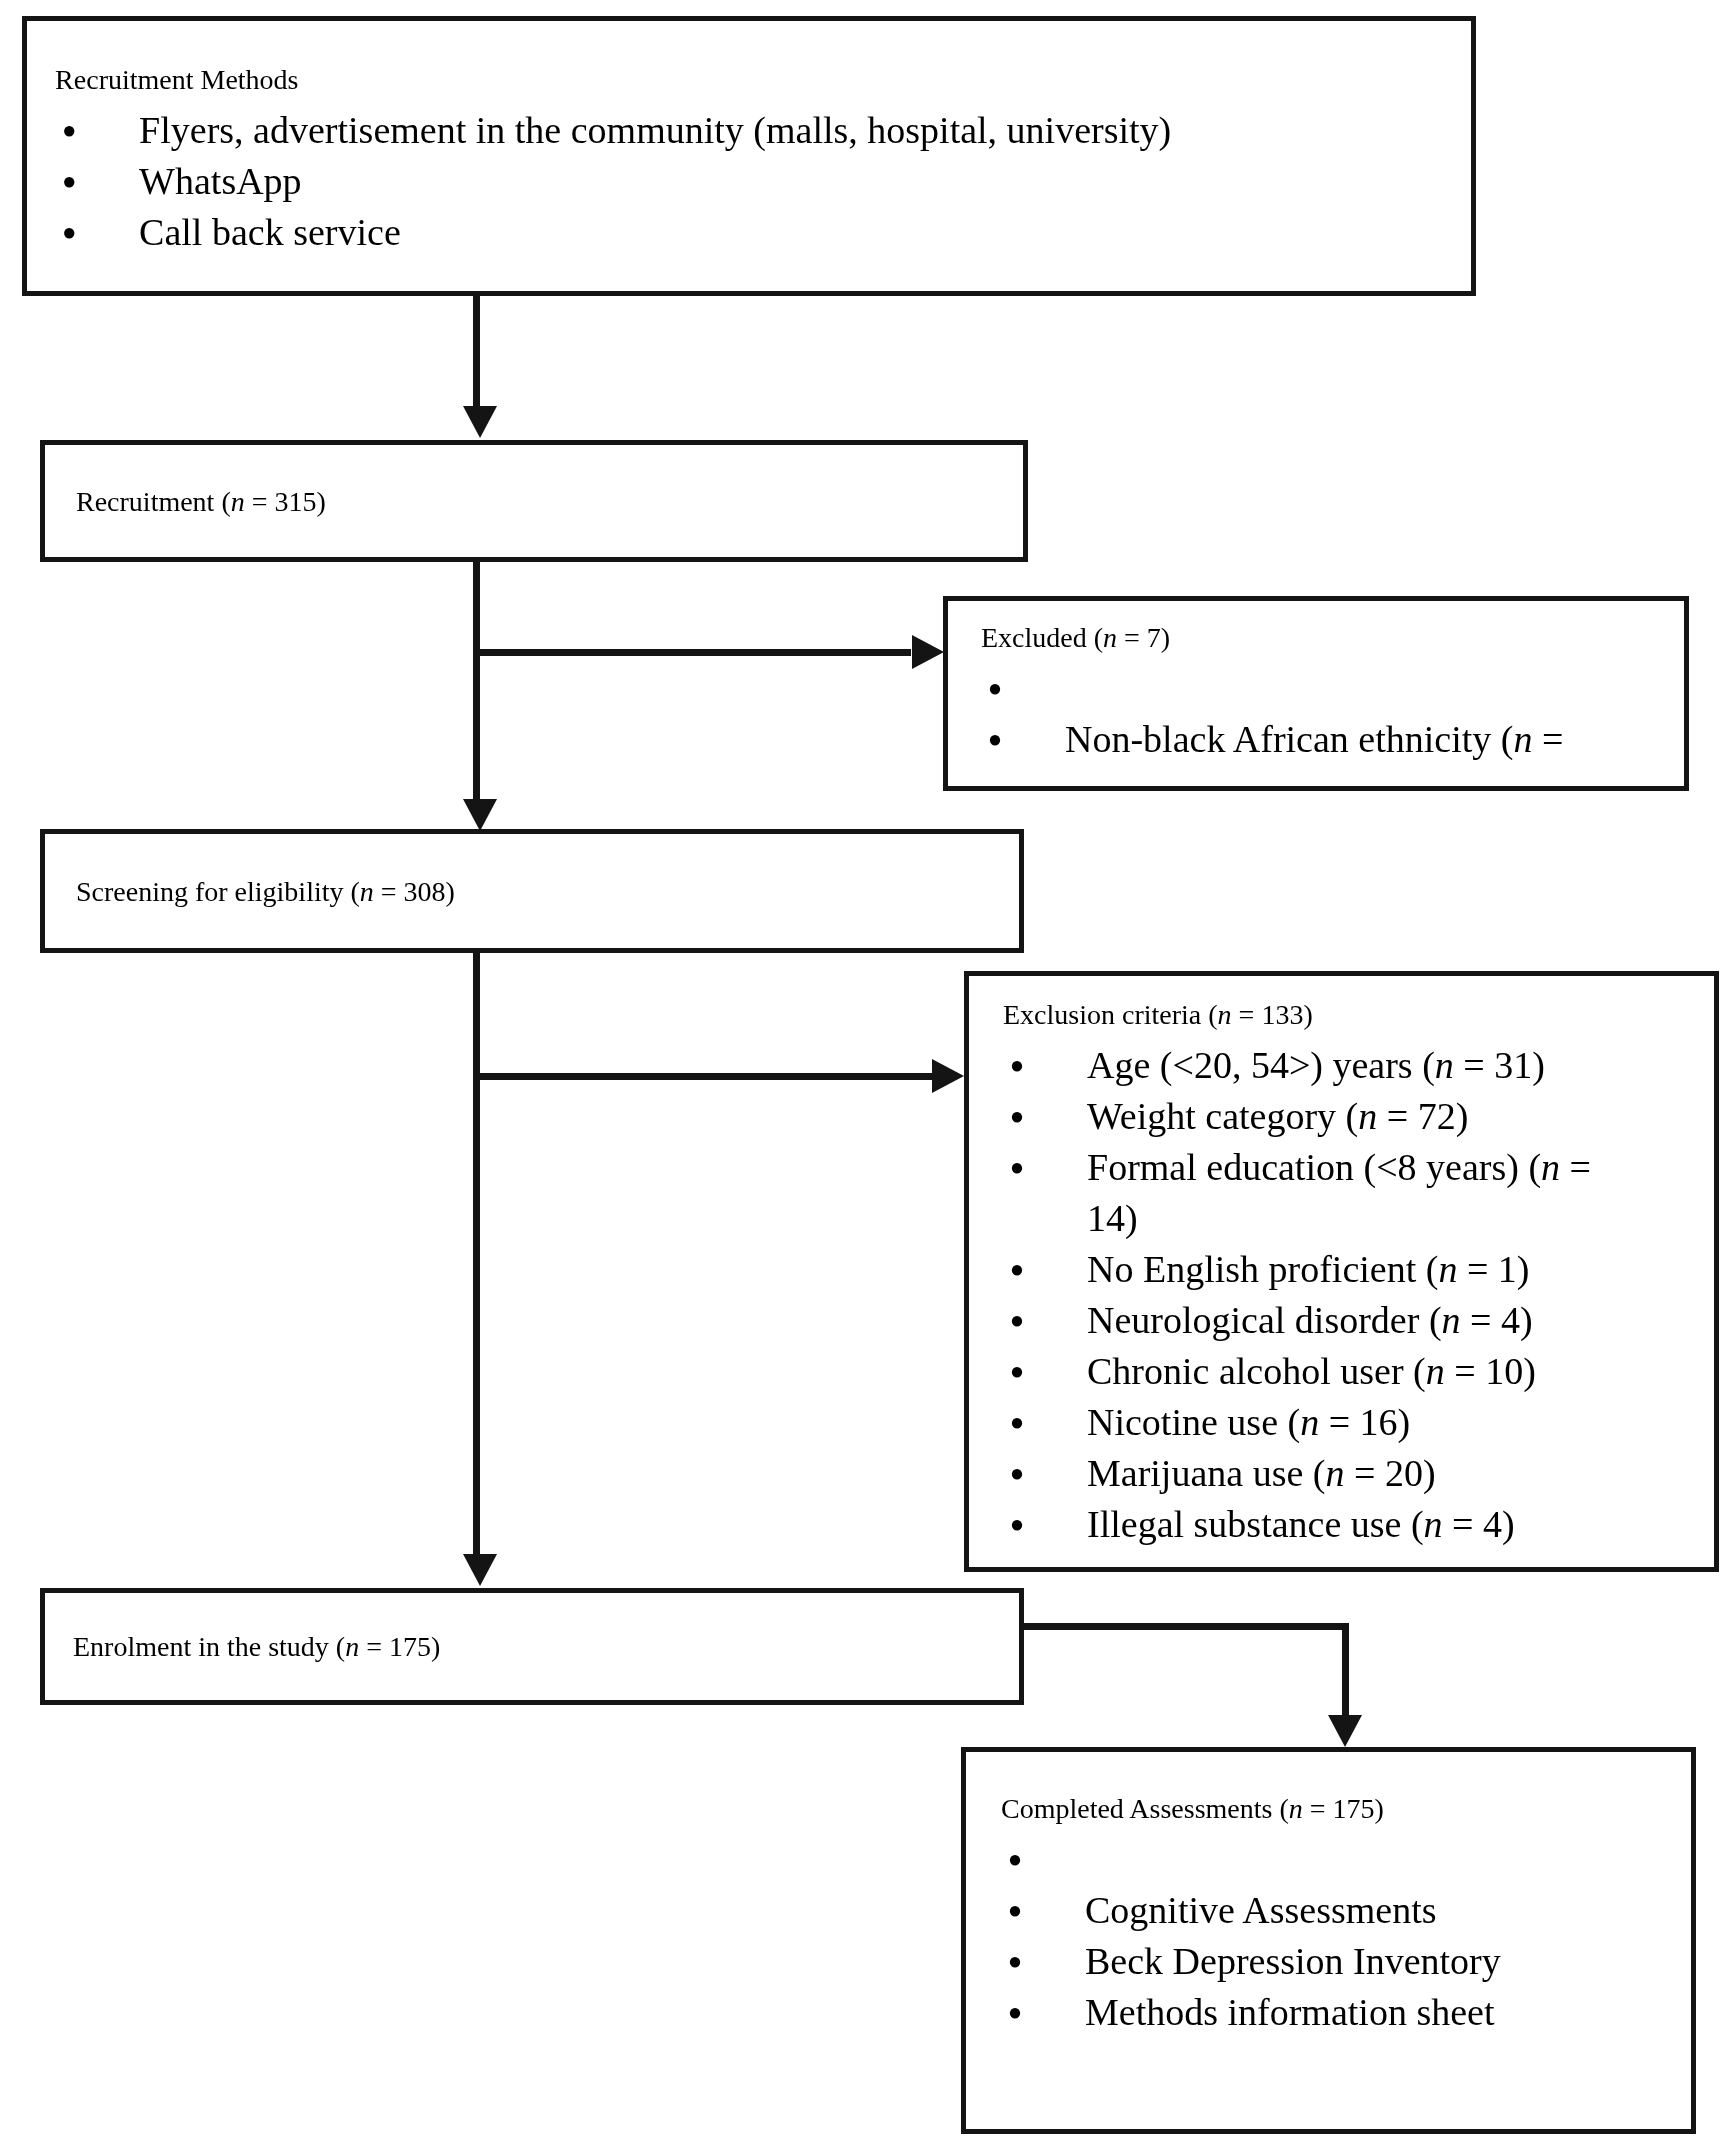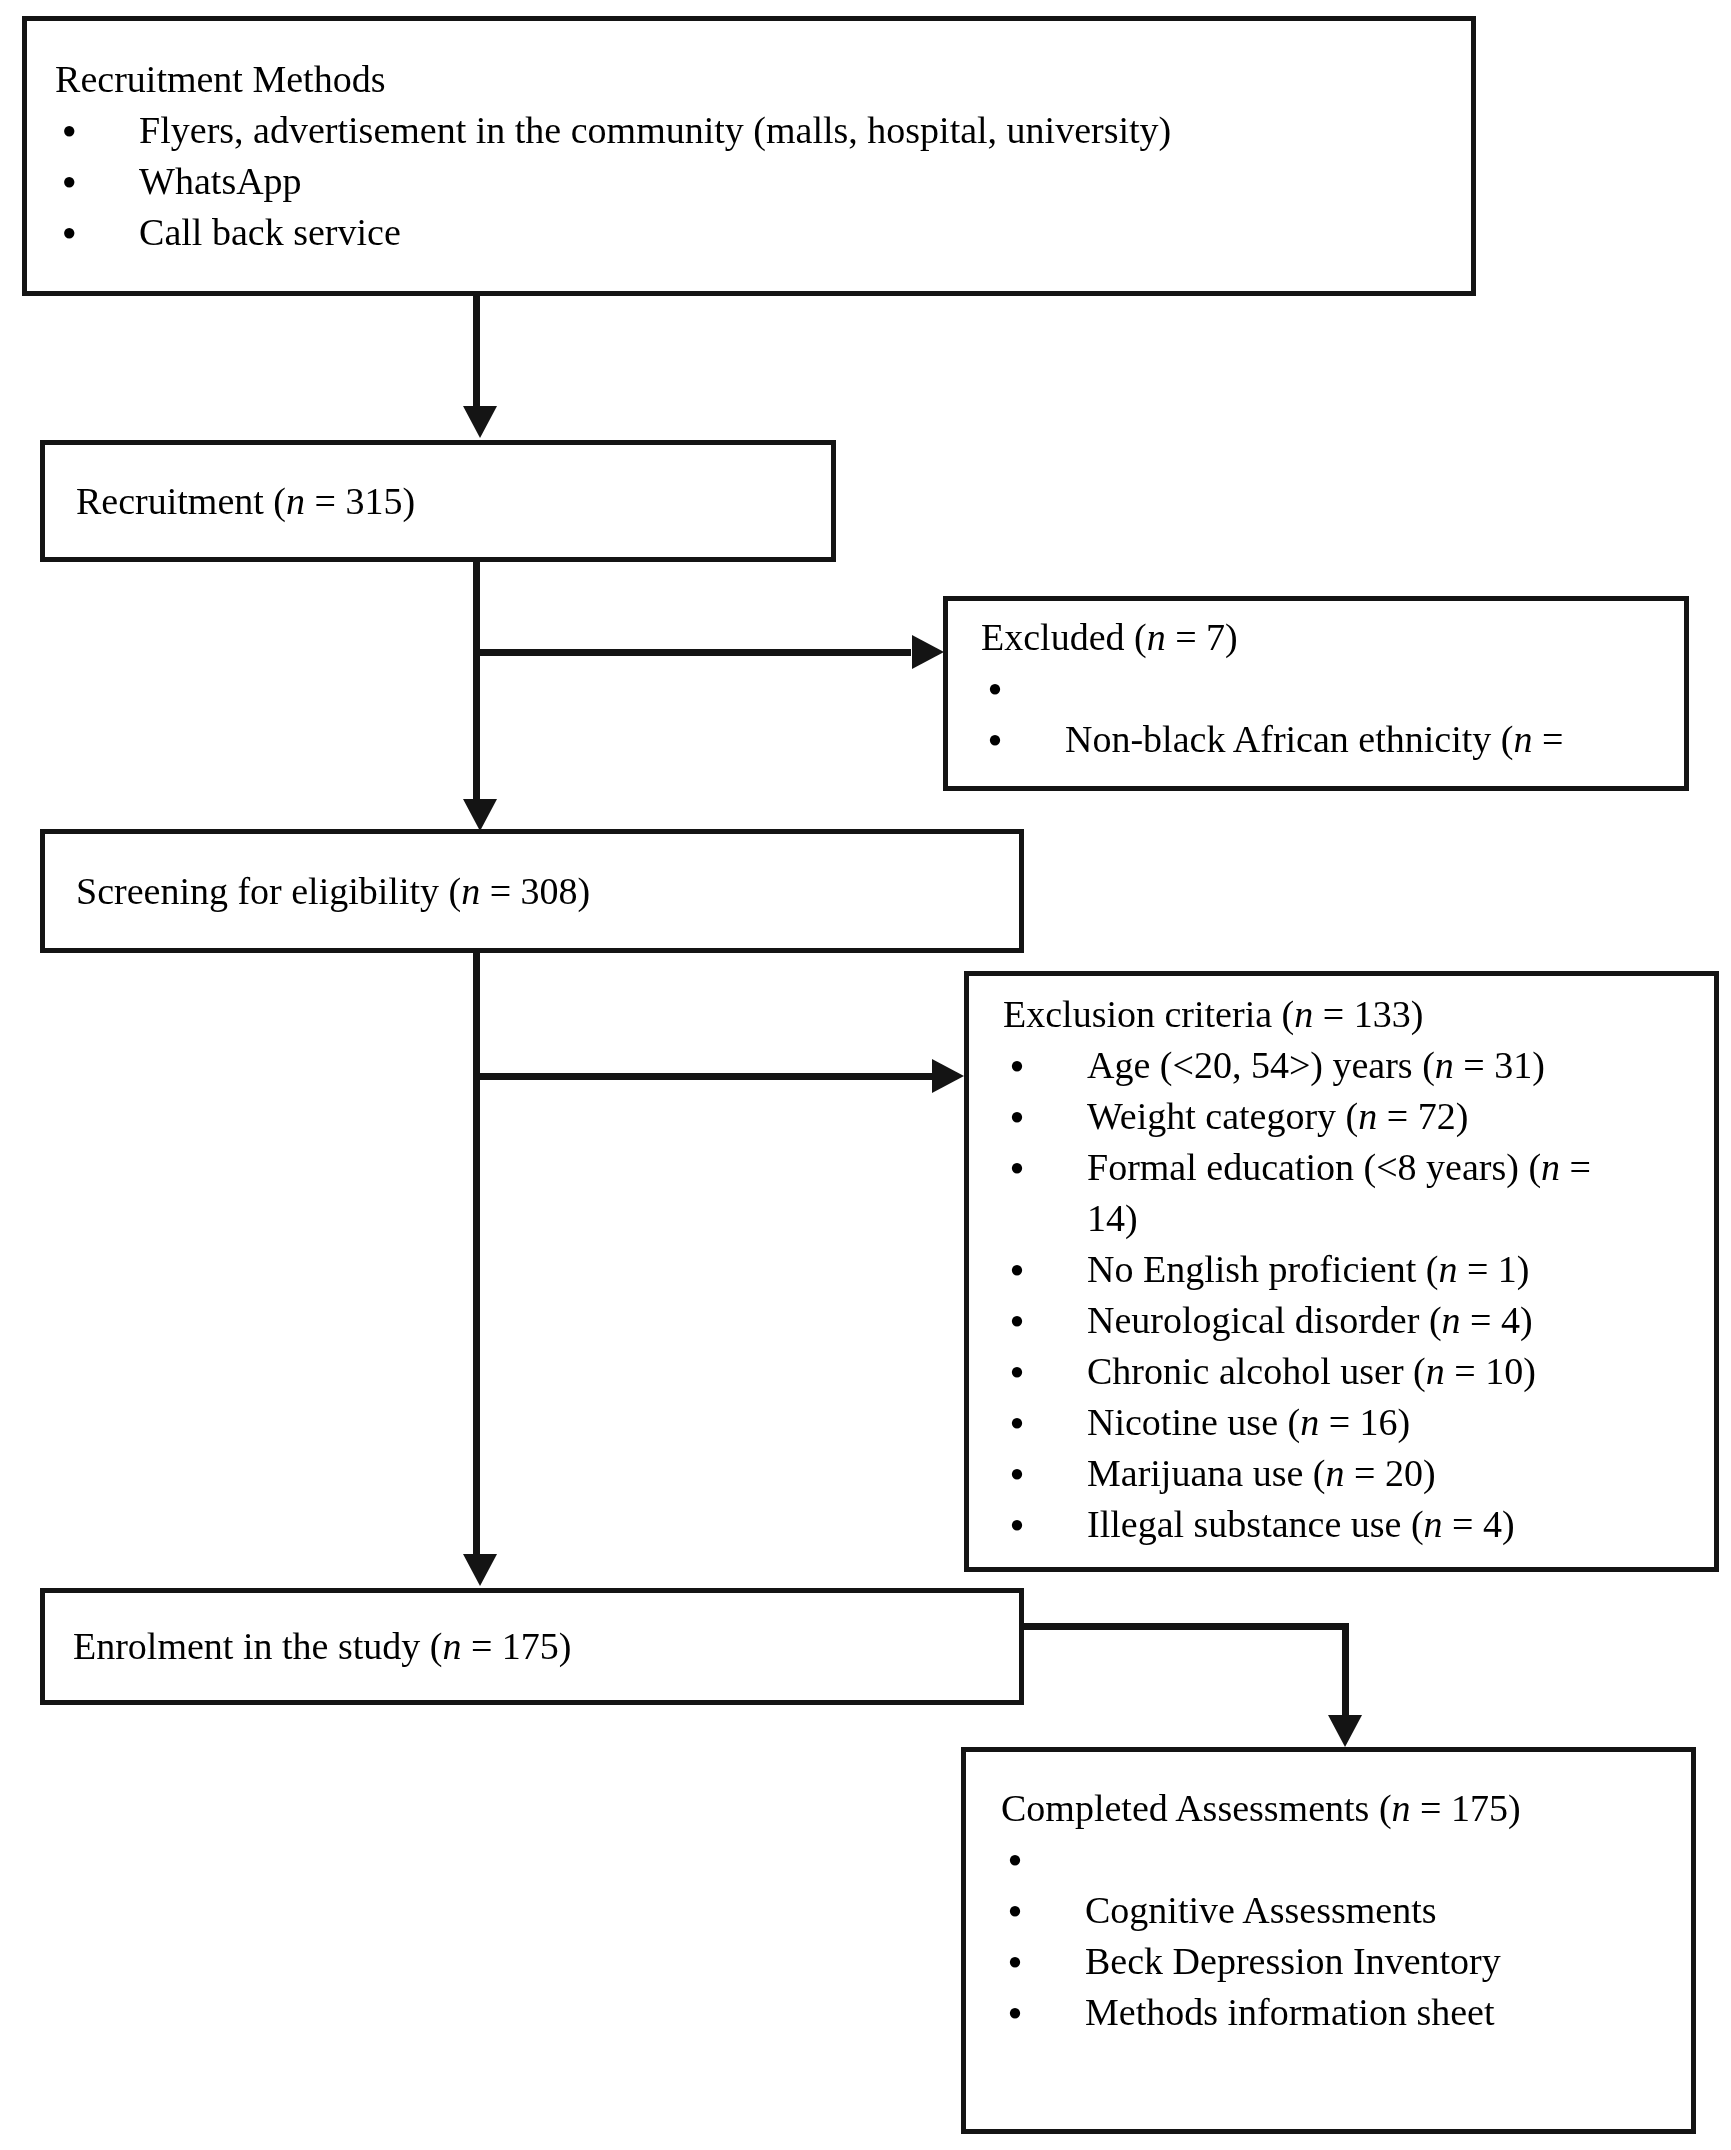--- a/index.html
+++ b/index.html
@@ -1,27 +1,27 @@
 <!DOCTYPE html>
 <html style="font-size:9px"><head>
 <meta charset="utf-8">
 <style>
   html,body{margin:0;padding:0;background:#ffffff;}
   #canvas{position:relative;width:1731px;height:2151px;background:#ffffff;
           font-family:"Liberation Serif", serif;color:#000;overflow:hidden;}
   .box{position:absolute;box-sizing:border-box;border:5.7px solid #141414;background:#fff;}
-  .title{font-size:38px;line-height:51px;white-space:nowrap;}
+  .title{font-size:28px;line-height:51px;white-space:nowrap;}
   .bullets{}
   .bullet-row{display:flex;font-size:38px;line-height:51px;}
   .glyph{flex:0 0 84px;width:84px;font-size:24px;line-height:51px;padding-left:6.8px;box-sizing:border-box;}
   .btext{flex:1 1 auto;}
   .vcenter{display:flex;align-items:center;padding-left:31px;}
   
   .box-a{left:21.6px;top:16px;width:1454px;height:280px;padding:33px 20.5px 0 28.5px;}
-  .box-b{left:40px;top:440px;width:796px;height:122px;}
+  .box-b{left:40px;top:440px;width:988px;height:122px;}
   .box-c{left:943px;top:596px;width:746px;height:195px;padding:11.4px 5.7px 0 33px;}
   .box-d{left:40px;top:829px;width:984px;height:124px;}
   .box-e{left:964px;top:971px;width:755px;height:601px;padding:12.5px 5.7px 0 34px;}
   .box-f{left:40px;top:1588px;width:984px;height:117px;padding-left:28px;}
   .box-g{left:961px;top:1747px;width:735px;height:387px;padding:31px 5.7px 0 35px;}
   
   .seg{position:absolute;background:#141414;}
   .a1{left:473px;top:295px;width:6.8px;height:113px;}
   .a2{left:473px;top:561px;width:6.8px;height:239px;}
   .b2{left:480px;top:649px;width:431px;height:6.8px;}

